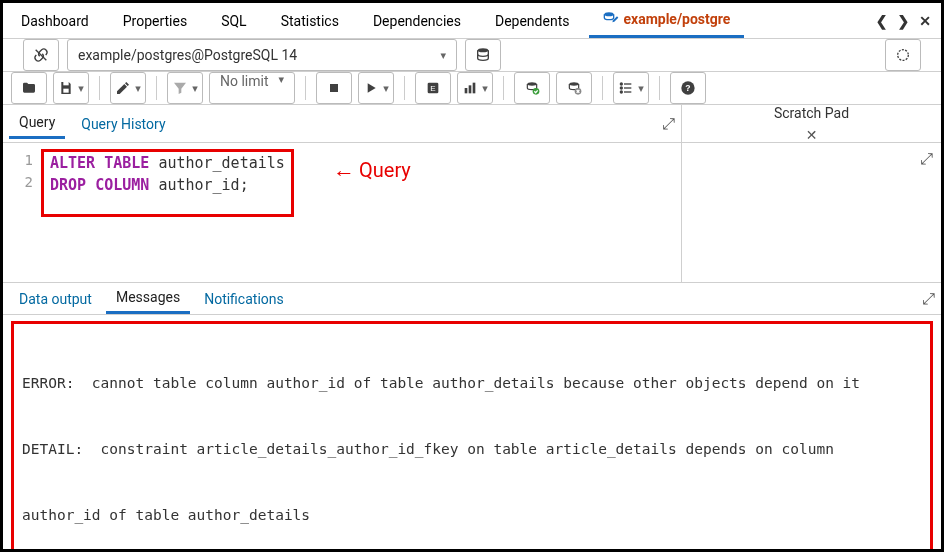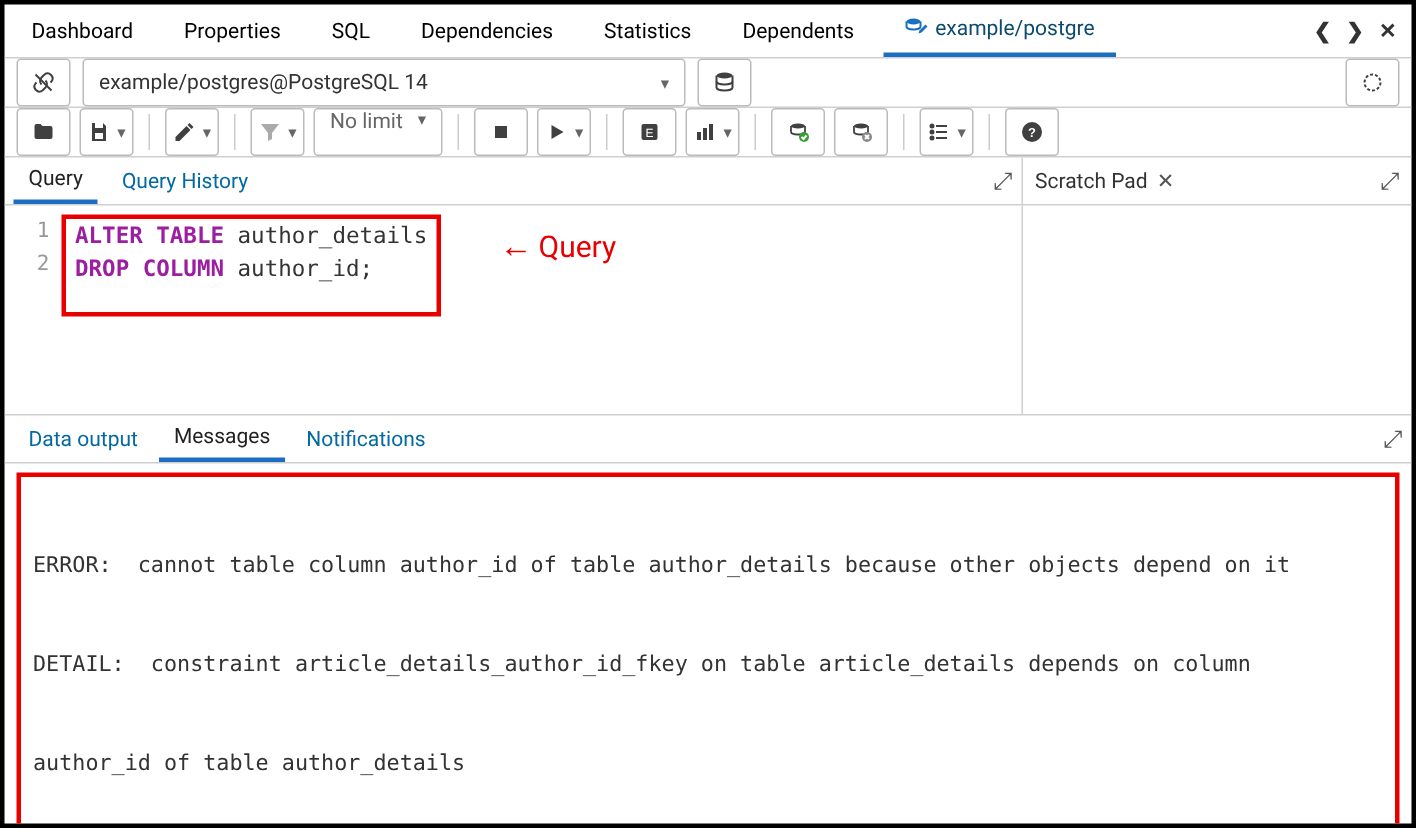--- a/index.html
+++ b/index.html
@@ -24,44 +24,44 @@
     height: 40px;
     padding-left: 4px;
     gap: 6px;
   }
   .main-tabs .tab {
     padding: 8px 14px;
     cursor: pointer;
     color: #000000;
   }
   .main-tabs .tab.active {
-    color: #0c4a6e;
+    color: #c2410c;
     border-bottom: 3px solid #1b6ec2;
-    font-weight: 400;
+    font-weight: 700;
     display: flex;
     align-items: flex-end;
     gap: 4px;
   }
   .tab-nav {
     margin-left: auto;
     display: flex;
     align-items: center;
     gap: 10px;
     padding-right: 10px;
     color: #333;
     font-weight: bold;
   }
   .tab-nav span { cursor: pointer; }
   
   .conn-row {
     display: flex;
     align-items: center;
     height: 42px;
     border-bottom: 1px solid #cfcfcf;
-    padding: 0 8px;
+    padding: 0 20px;
     gap: 8px;
   }
   .conn-select {
     flex: 1;
     height: 32px;
     border: 1px solid #bbb;
     border-radius: 3px;
     display: flex;
     align-items: center;
     justify-content: space-between;
@@ -126,20 +126,21 @@
     padding: 0 6px;
     gap: 6px;
   }
   .right-pane-head {
     width: 260px;
     border-left: 1px solid #cfcfcf;
     display: flex;
     align-items: center;
     padding: 0 8px;
     gap: 6px;
+    flex-direction: column;
   }
   .sub-tab {
     padding: 6px 10px;
     cursor: pointer;
     color: #0369a1;
   }
   .sub-tab.active {
     border-bottom: 3px solid #1b6ec2;
     color: #222;
   }
@@ -231,22 +232,22 @@
   }
   svg.ico { width:16px; height:16px; }
 </style>
 </head>
 <body>
 
 <div class="main-tabs">
   <div class="tab">Dashboard</div>
   <div class="tab">Properties</div>
   <div class="tab">SQL</div>
+  <div class="tab">Statistics</div>
   <div class="tab">Dependencies</div>
-  <div class="tab">Statistics</div>
   <div class="tab">Dependents</div>
   <div class="tab active">
     <svg class="ico" viewBox="0 0 24 24" fill="#1b6ec2">
         <ellipse cx="9" cy="5" rx="7" ry="3"></ellipse>
         <path d="M2 5v5c0 1.7 3.1 3 7 3s7-1.3 7-3V5" fill="none" stroke="#1b6ec2" stroke-width="2"></path>
         <path d="M15 14l6-6 2 2-6 6-3 1z"></path>
       </svg>
     <span>example/postgre</span>
   </div>
   <div class="tab-nav">

